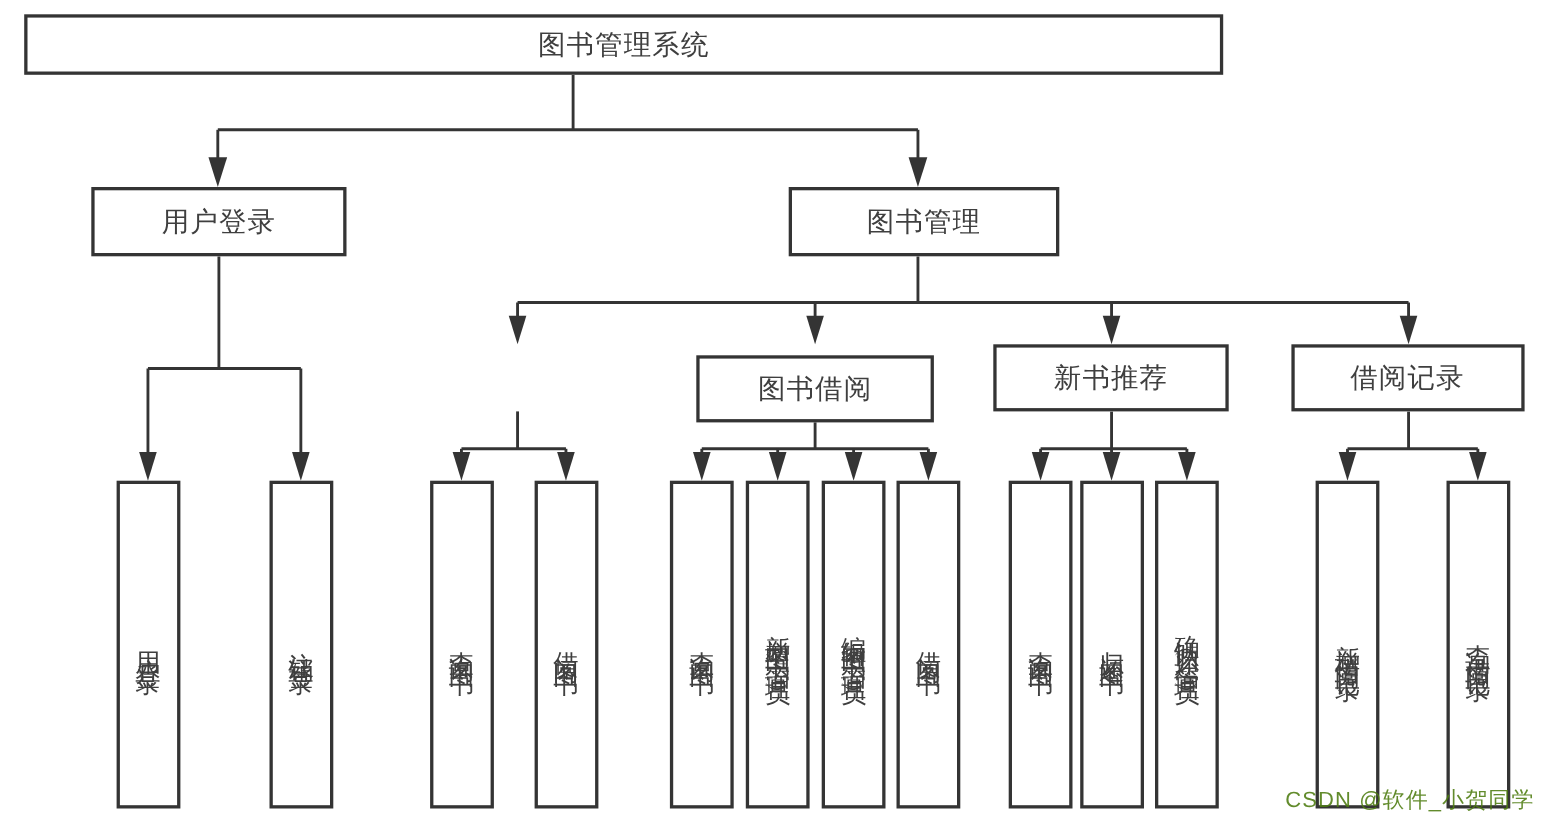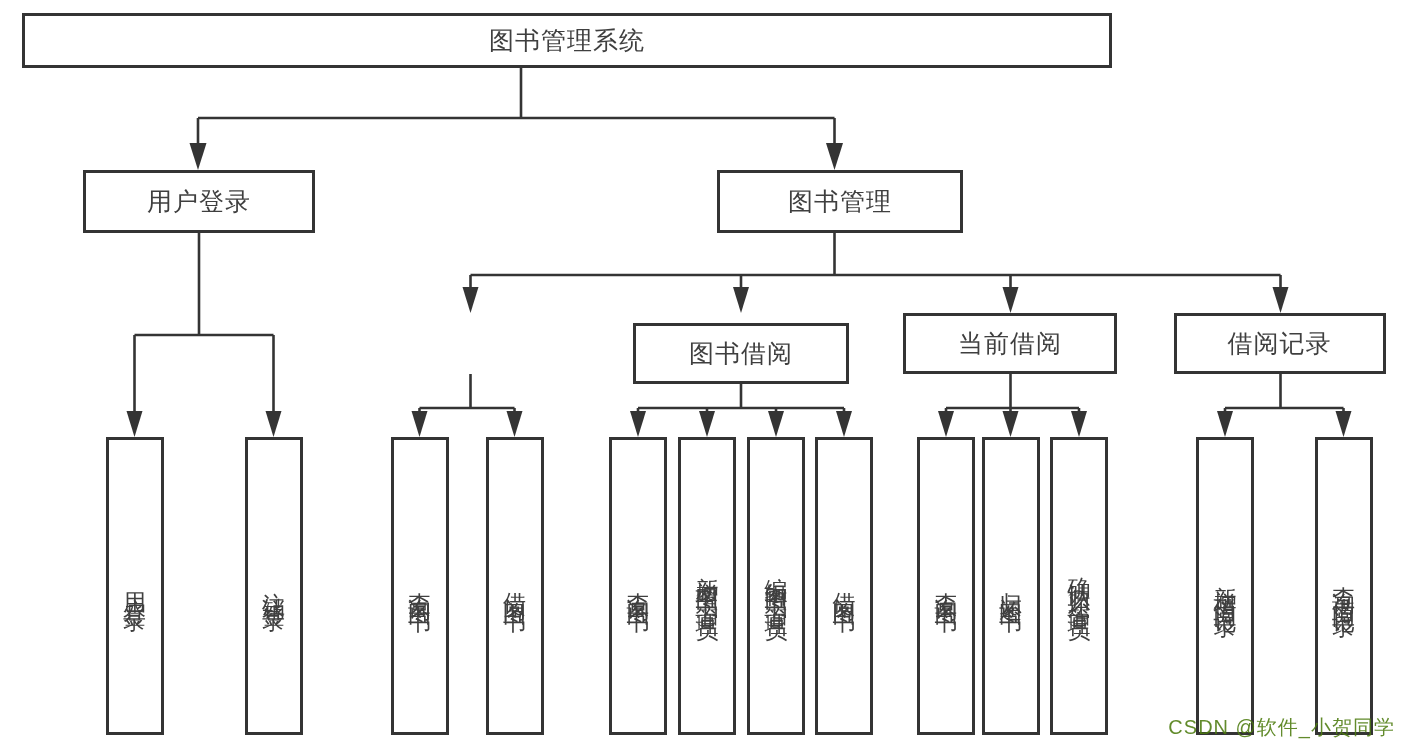--- a/index.html
+++ b/index.html
@@ -138,21 +138,21 @@
       <polygon points="1335.5,411 1351.5,411 1343.5,437"></polygon>
     </g>
   </svg>
 
   <div class="node" style="left:22px; top:13px; width:1090px; height:55px;">图书管理系统</div>
 
   <div class="node" style="left:83px; top:170px; width:232px; height:63px;">用户登录</div>
   <div class="node" style="left:717px; top:170px; width:246px; height:63px;">图书管理</div>
 
   <div class="node" style="left:633px; top:313px; width:216px; height:61px;margin-top:10px;">图书借阅</div>
-  <div class="node" style="left:903px; top:313px; width:214px; height:61px;">当前借阅</div>
+  <div class="node" style="left:903px; top:313px; width:214px; height:61px;">新书推荐</div>
   <div class="node" style="left:1173.5px; top:313px; width:212px; height:61px;">借阅记录</div>
 
   <div class="leaf" style="left:105.5px;">用户登录</div>
   <div class="leaf" style="left:244.5px;">注销登录</div>
 
   <div class="leaf" style="left:390.5px;">查询图书</div>
   <div class="leaf" style="left:485.5px;">借阅图书</div>
 
   <div class="leaf" style="left:609px;">查询图书</div>
   <div class="leaf" style="left:678px;">新增图书（管理员）</div>

